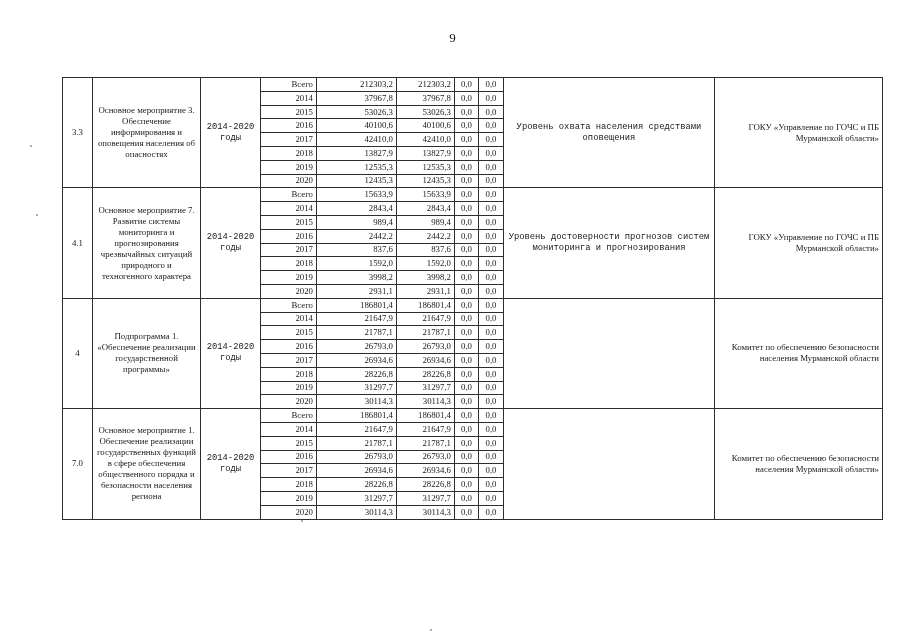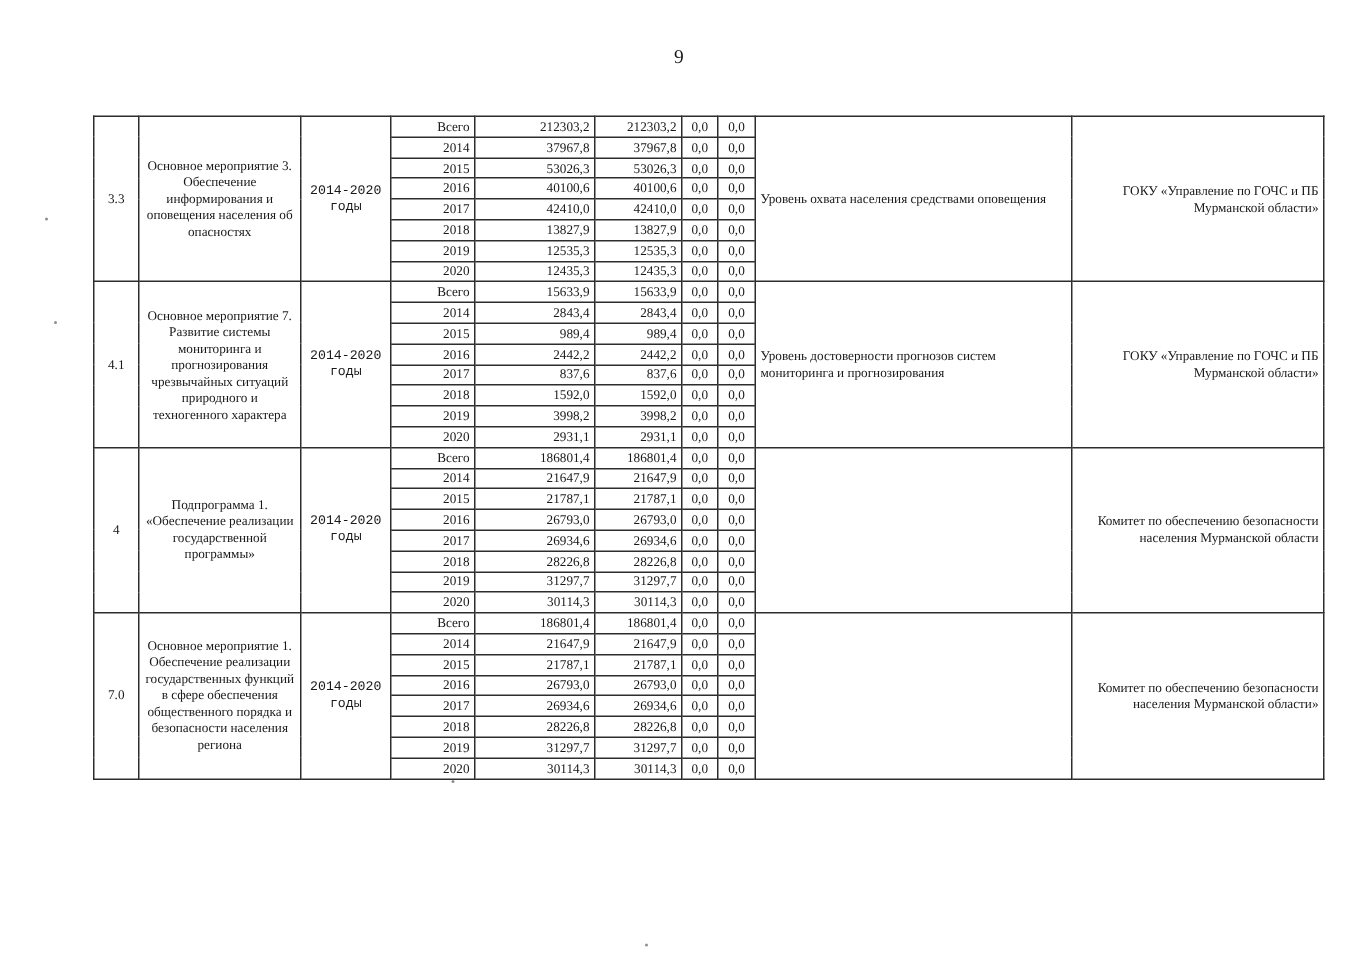--- a/index.html
+++ b/index.html
@@ -36,21 +36,21 @@
     line-height: 1.25;
     vertical-align: middle;
     overflow: hidden;
   }
   .c-num  { text-align: center; font-size: 9px; }
   .c-name { text-align: center; padding: 2px 4px 2px 6px; line-height: 1.3; }
   .c-years{ text-align: center; font-family: Liberation Mono, monospace; }
   .c-year { text-align: right; font-size: 9px; }
   .c-val  { text-align: right; padding-right: 5px; font-size: 9px; }
   .c-zero { text-align: center; font-size: 9px; }
-  .c-ind  { padding: 0 10px; }
+  .c-ind  { text-align: center; padding: 0 10px; font-family: Liberation Mono, monospace; }
   .c-exec { text-align: right; padding: 0 12px; }
   .speck {
     position: absolute;
     width: 2px; height: 2px;
     background: #8f8f8f;
     border-radius: 50%;
   }
 </style>
 </head>
 <body>

